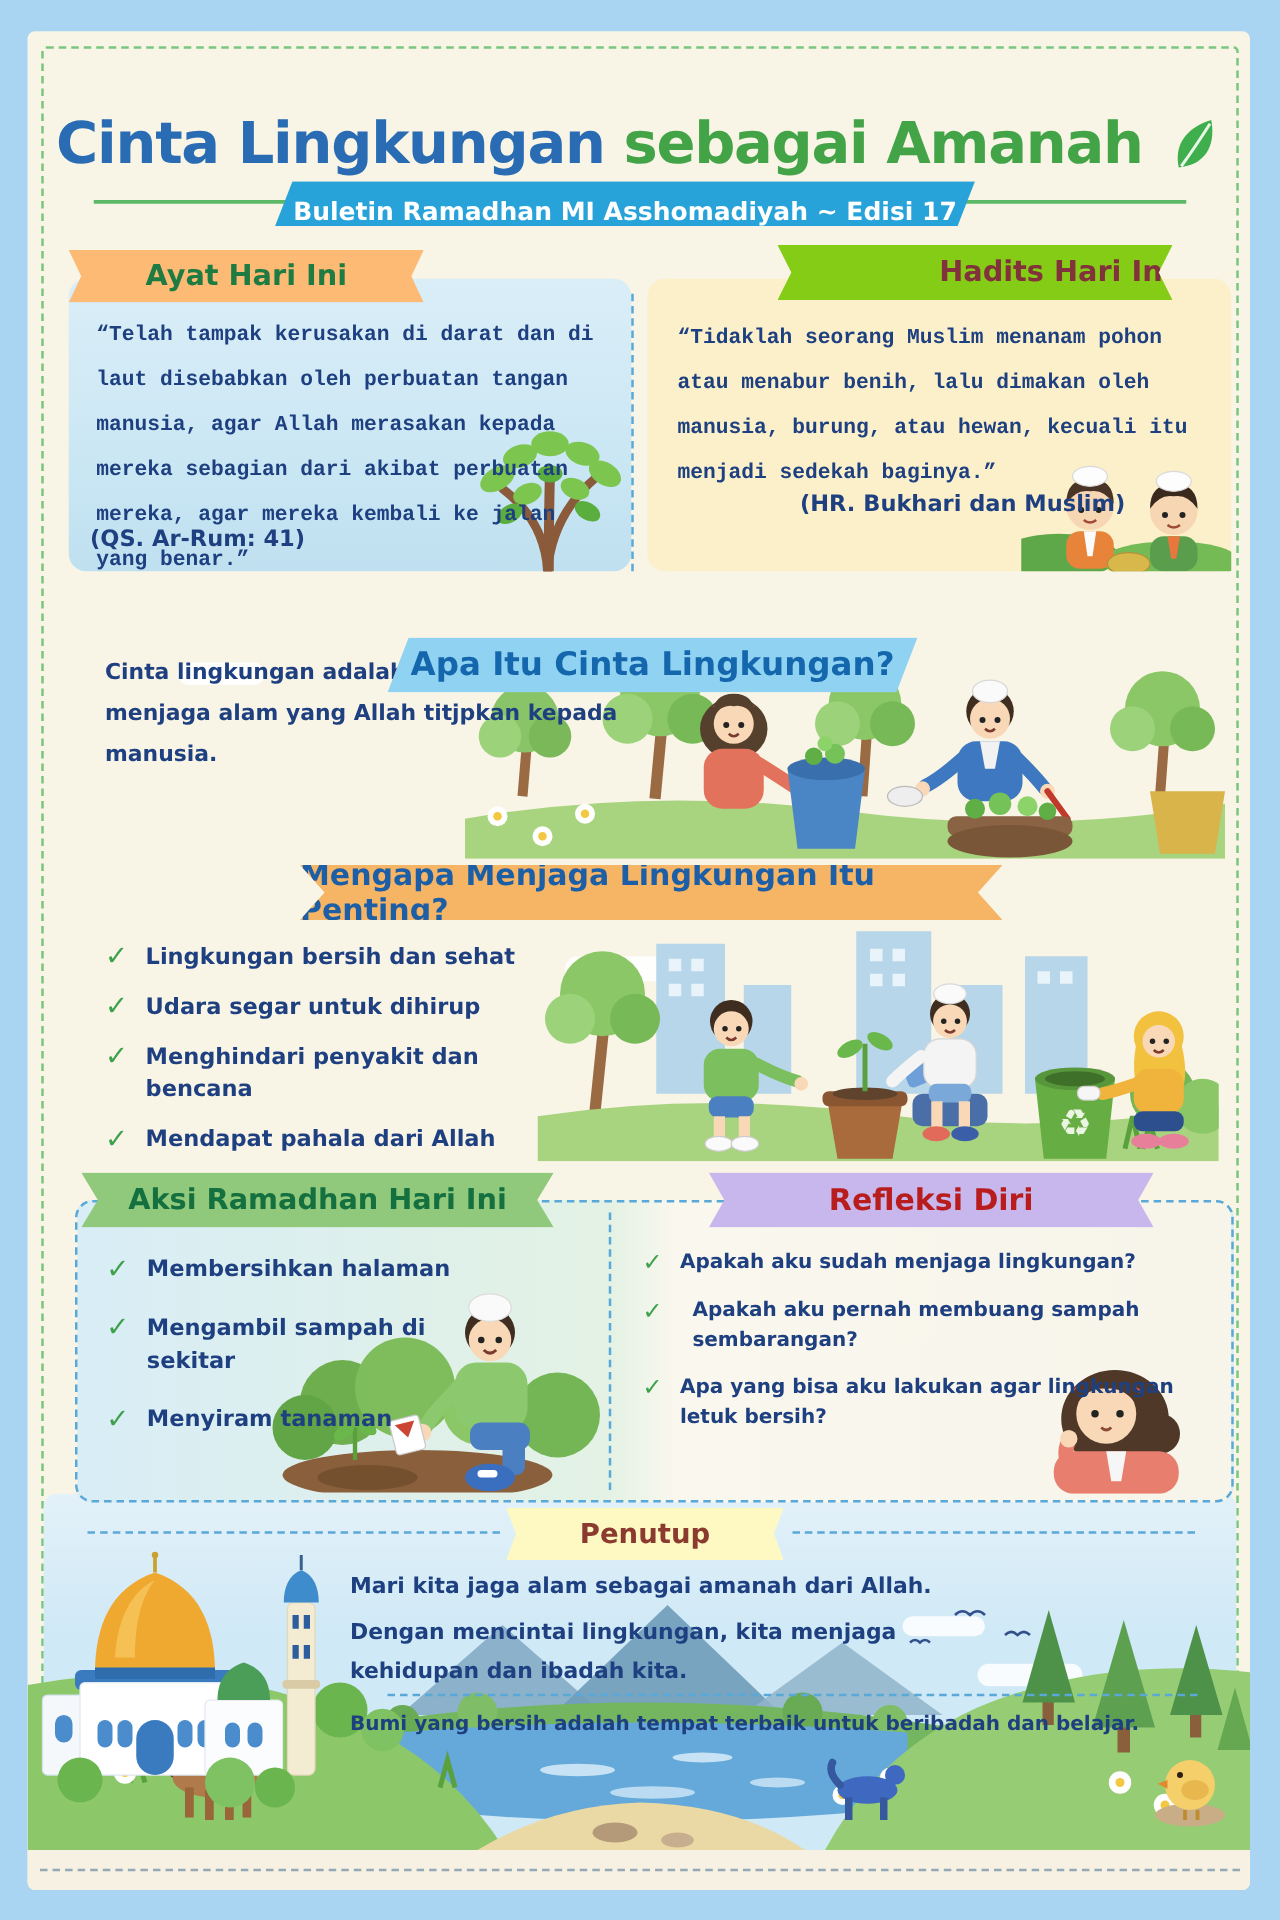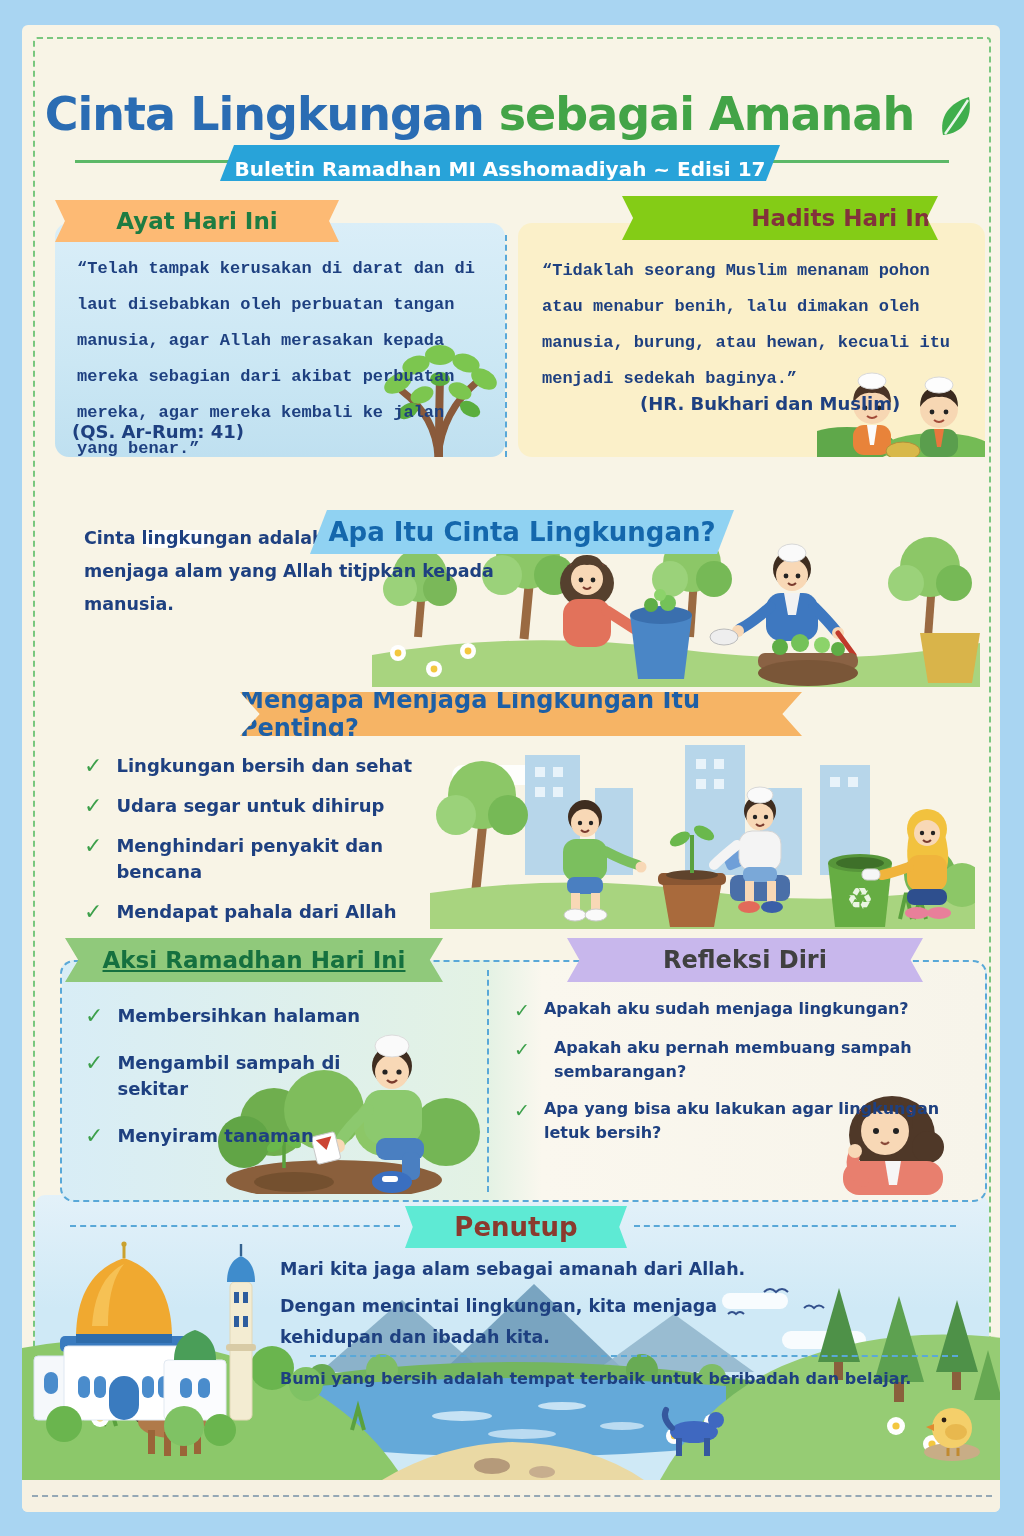--- a/index.html
+++ b/index.html
@@ -34,22 +34,22 @@
   .banner{
     z-index:7;display:flex;align-items:center;justify-content:center;
     font-weight:800;font-size:23px;
     clip-path:polygon(0 0,100% 0,96.5% 50%,100% 100%,0 100%,3.5% 50%);
   }
   .banner.green{background:#fdba74;color:#1e7c42;}
   .banner.orange{background:#84cc16;color:#82323b;justify-content:flex-end;}
   .banner.blue{background:#90d2f2;color:#1467ac;font-size:26px;margin-top:44px;}
   .banner.orange2{background:#f6b465;color:#1d5fa6;font-size:24px;}
   .banner.green2{background:#90c97b;color:#15703f;}
-  .banner.purple{background:#c8b7ec;color:#404040;font-size:24px;}
-  .banner.yellow{background:#5eead4;color:#8a3a2e;font-size:26px;align-items:center;}
+  .banner.purple{background:#c8b7ec;color:#b91c1c;font-size:24px;}
+  .banner.yellow{background:#fef9c3;color:#8a3a2e;font-size:22px;align-items:center;}
   
   .panel{border-radius:14px;z-index:3;}
   #ayat-panel{left:33px;top:198px;width:450px;height:234px;
     background:linear-gradient(180deg,#daeef8 0%,#cbe7f4 60%,#bfe0f0 100%);}
   #hadits-panel{left:496px;top:198px;width:467px;height:234px;background:#fbf0c9;}
   #row4-panel{left:38px;top:935px;width:923px;height:238px;border:2px dashed #59a8d8;border-radius:14px;
     background:linear-gradient(90deg,#d8edf6 0%,#e3f2e4 46%,#faf7ee 52%,#f7f4ea 100%);}
   .vdash{border-left:2px dashed #59a8d8;z-index:5;}
   .hdash-blue{border-top:2px dashed #59a8d8;z-index:5;}
   
@@ -364,21 +364,21 @@
         <rect x="477" y="156" width="40" height="16" rx="7" fill="#2e4f8e"></rect>
         <ellipse cx="487" cy="180" rx="12" ry="6" fill="#e87f9a"></ellipse>
         <ellipse cx="509" cy="180" rx="12" ry="6" fill="#e87f9a"></ellipse>
       </g>
     </svg>
   </div>
 
   <div class="abs panel" id="row4-panel"></div>
   <div class="abs vdash" style="left:465px;top:945px;height:222px;"></div>
 
-  <div class="abs banner green2" style="left:43px;top:913px;width:378px;height:44px;text-decoration:underline;">
+  <div class="abs banner green2" style="left:43px;top:913px;width:378px;height:44px;">
     <span>Aksi Ramadhan Hari Ini</span>
   </div>
   <div class="abs" style="left:63px;top:978px;width:320px;z-index:6;">
     <div class="check-row" style="margin-bottom:21px;">
       <span class="check">✓</span>
       <span class="check-label">Membersihkan halaman</span>
     </div>
     <div class="check-row" style="margin-bottom:21px;">
       <span class="check">✓</span>
       <span class="check-label">Mengambil sampah di sekitar</span>

